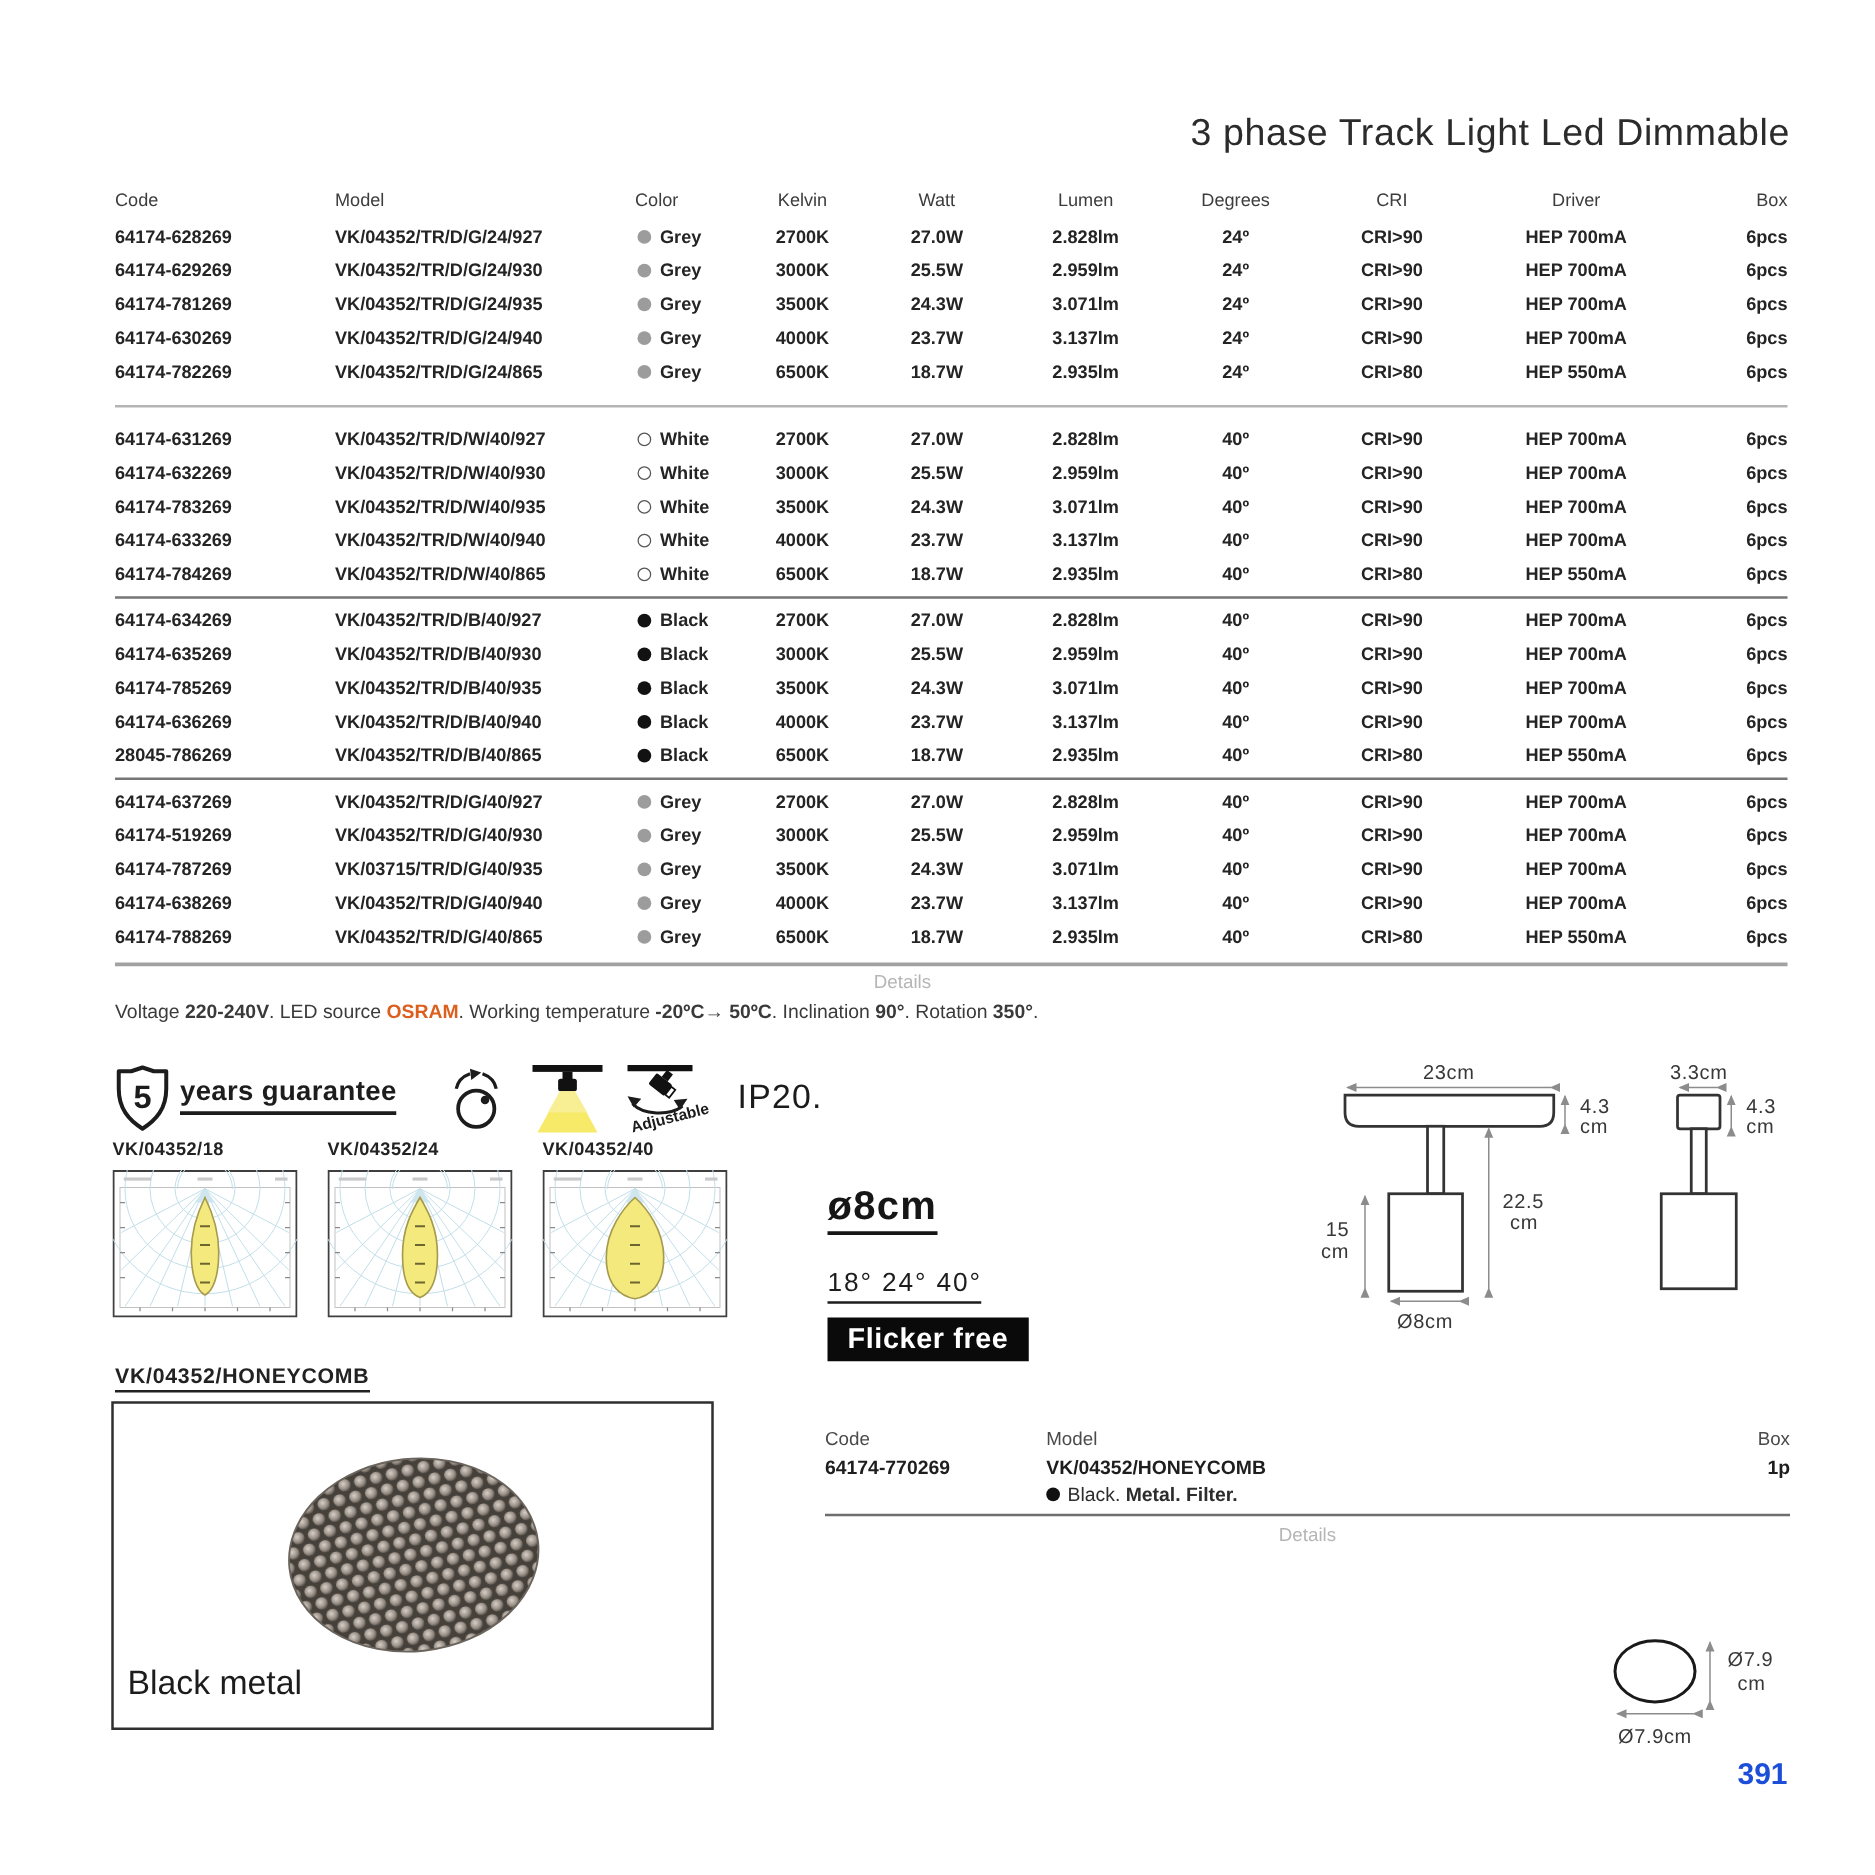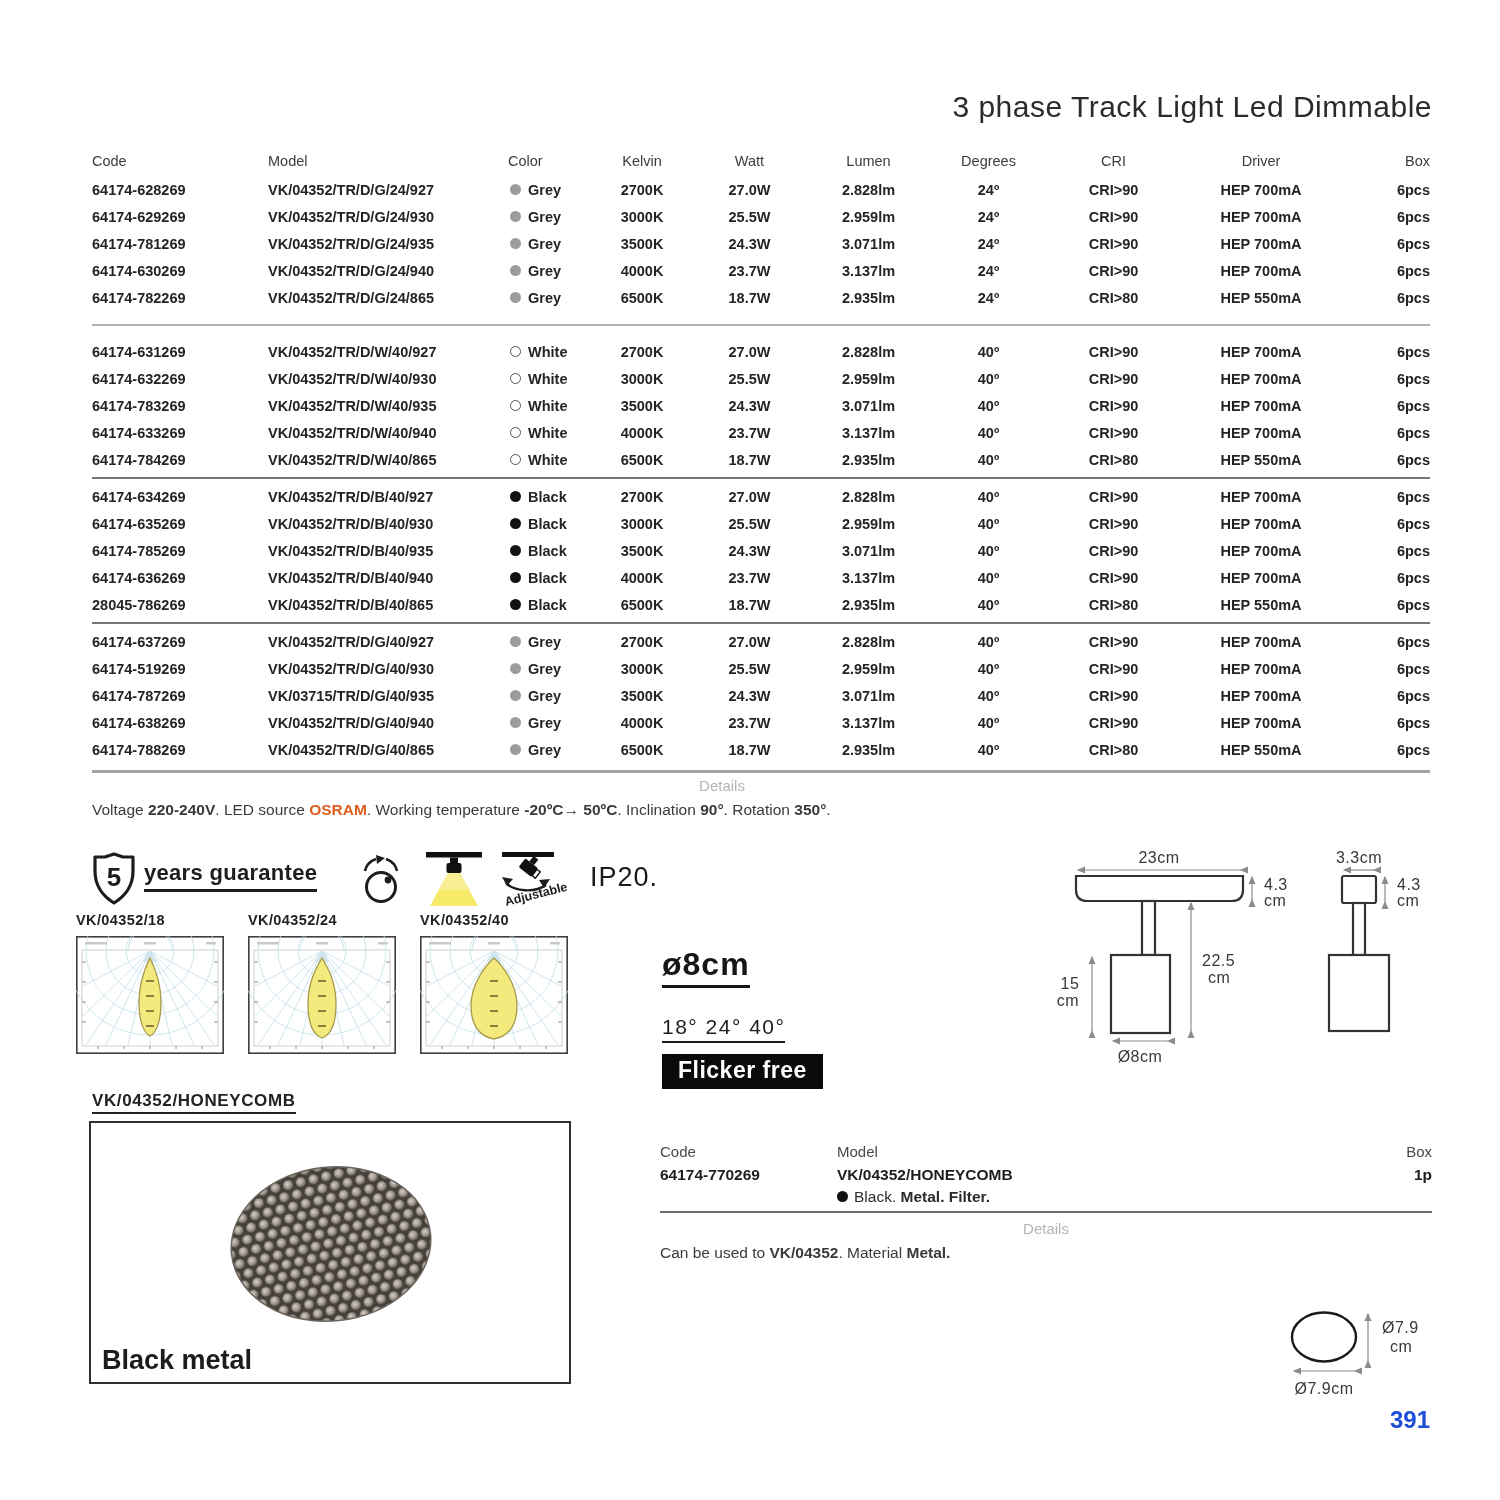--- a/index.html
+++ b/index.html
@@ -32,38 +32,38 @@
   .details-line { font-size:15.5px; line-height:22px; color:#3a3a3a; }
 
   
   .features { position:absolute; left:92px; top:850px; width:680px; height:64px; }
   .guarantee-text { position:absolute; left:52px; top:10px; font-size:22px; font-weight:700;
     color:#1d1d1d; border-bottom:3px solid #1d1d1d; padding-bottom:3px; letter-spacing:.3px; }
   .ip-label { position:absolute; left:498px; top:12px; font-size:27px; font-weight:400;
     color:#1b1b1b; letter-spacing:1px; }
 
   
-  .photo-wrap { position:absolute; left:76px; top:912px; width:520px; height:145px; }
+  .photo-wrap { position:absolute; left:90px; top:912px; width:520px; height:145px; }
   .photo-box { position:absolute; top:24px; width:148px; height:118px; }
   .photo-label { position:absolute; top:0; font-size:14.5px; font-weight:700; color:#222; letter-spacing:.4px; }
 
   
   .beam-block { position:absolute; left:662px; top:946px; }
   .beam-dia { display:inline-block; font-size:32px; font-weight:700; color:#161616;
     border-bottom:3px solid #161616; padding-bottom:2px; letter-spacing:1px; }
   .beam-angles { display:inline-block; margin-top:27px; font-size:21px; font-weight:500; color:#1d1d1d;
     border-bottom:2px solid #1d1d1d; padding-bottom:2px; letter-spacing:1.5px; }
   .beam-flicker { display:inline-block; margin-top:11px; background:#0a0a0a; color:#fff;
     font-size:23px; font-weight:700; padding:3px 16px 5px 16px; letter-spacing:.5px; }
 
   
   .hc-heading { position:absolute; left:92px; top:1091px; font-size:17px; font-weight:700;
     color:#222; border-bottom:2px solid #222; padding-bottom:1px; letter-spacing:.6px; }
   .hc-box { position:absolute; left:89px; top:1121px; width:482px; height:263px; border:2px solid #2f2f2f; }
-  .hc-caption { position:absolute; left:11px; bottom:6px; font-size:27px; font-weight:700; color:#1c1c1c; }
+  .hc-caption { position:absolute; left:11px; bottom:20px; font-size:27px; font-weight:400; color:#1c1c1c; }
   .hc-info { position:absolute; left:660px; top:1143px; width:772px; }
   .hc-lab { font-size:15px; color:#4a4a4a; }
   .hc-val { font-size:15.5px; font-weight:700; color:#1e1e1e; margin-top:6px; }
   .hc-finish { font-size:15.5px; color:#2c2c2c; margin-top:4px; }
   .hc-col-code { position:absolute; left:0; top:0; }
   .hc-col-model { position:absolute; left:177px; top:0; }
   .hc-col-box { position:absolute; right:0; top:0; text-align:right; }
   .hc-divider { position:absolute; left:660px; top:1211px; width:772px; height:2px; background:#6e6e6e; }
   .hc-details { position:absolute; left:660px; top:1220px; width:772px; }
   .fin-dot { display:inline-block; width:11px; height:11px; border-radius:50%; background:#111; margin-right:6px; }
@@ -596,21 +596,20 @@
     <div class="hc-finish"><span class="fin-dot"></span><span><span>Black. </span><span style="font-weight: 700;">Metal. Filter.</span></span></div>
   </div>
   <div class="hc-col-box">
     <div class="hc-lab">Box</div>
     <div class="hc-val">1p</div>
   </div>
 </div>
 <div class="hc-divider"></div>
 <div class="hc-details">
   <div class="details-label">Details</div>
-  <div class="details-line"><span>Can be used to </span><span style="font-weight: 700;">VK/04352</span><span>. Material </span><span style="font-weight: 700;">Metal.</span></div>
 </div>
 
 <svg class="abs" style="left:1268px;top:1300px" width="200" height="105" viewBox="0 0 200 105">
   <ellipse cx="56" cy="37" rx="32" ry="24.5" fill="#fff" stroke="#1a1a1a" stroke-width="2.4"></ellipse>
   <line x1="100" y1="14" x2="100" y2="61" stroke="#8c8c8c" stroke-width="1.2" marker-start="url(#ah)" marker-end="url(#ah)" transform="rotate(180 100 37.5)"></line>
   <text class="dim-text" x="114" y="33" font-size="19">Ø7.9</text>
   <text class="dim-text" x="122" y="52" font-size="19">cm</text>
   <line x1="26" y1="71" x2="87" y2="71" stroke="#8c8c8c" stroke-width="1.2" marker-start="url(#ah)" marker-end="url(#ah)" transform="rotate(180 56.5 71)"></line>
   <text class="dim-text" x="56" y="94" font-size="19" text-anchor="middle">Ø7.9cm</text>
 </svg>

